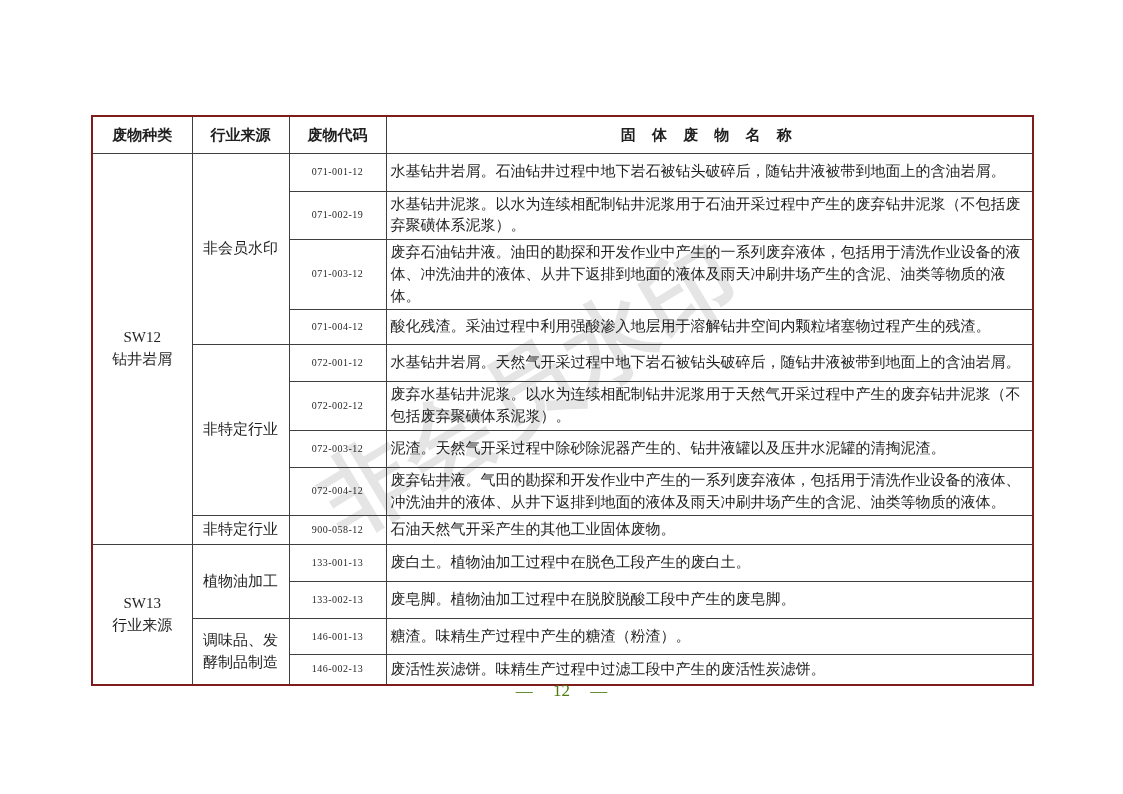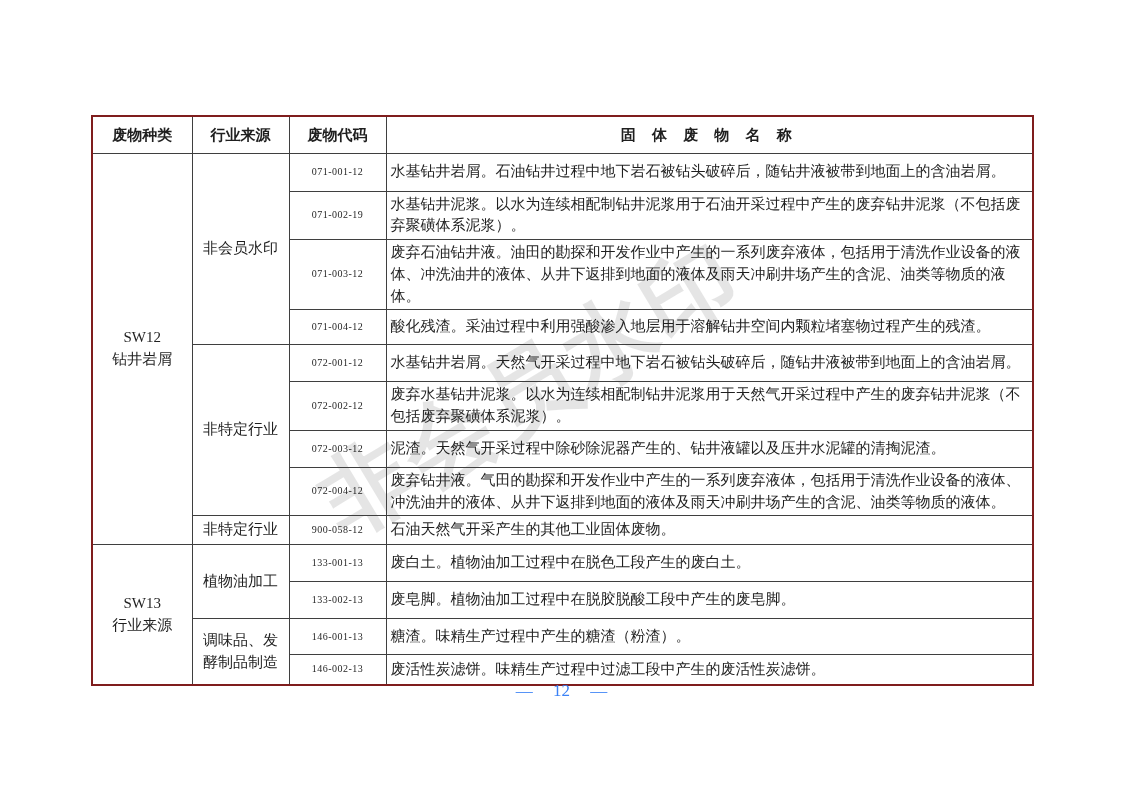--- a/index.html
+++ b/index.html
@@ -83,21 +83,21 @@
   tr.r11{height:37px;}
   tr.r12{height:36px;}
   tr.r13{height:30px;}
   .footer{
     position:absolute;
     left:0;right:0;
     top:681px;
     text-align:center;
     font-size:17px;
     word-spacing:16px;
-    color:#3b82f6;
+    color:#4d7c0f;
     z-index:1;
   }
 </style>
 </head>
 <body>
 
 <div class="page">
 
   <div class="watermark">非会员水印</div>
 

